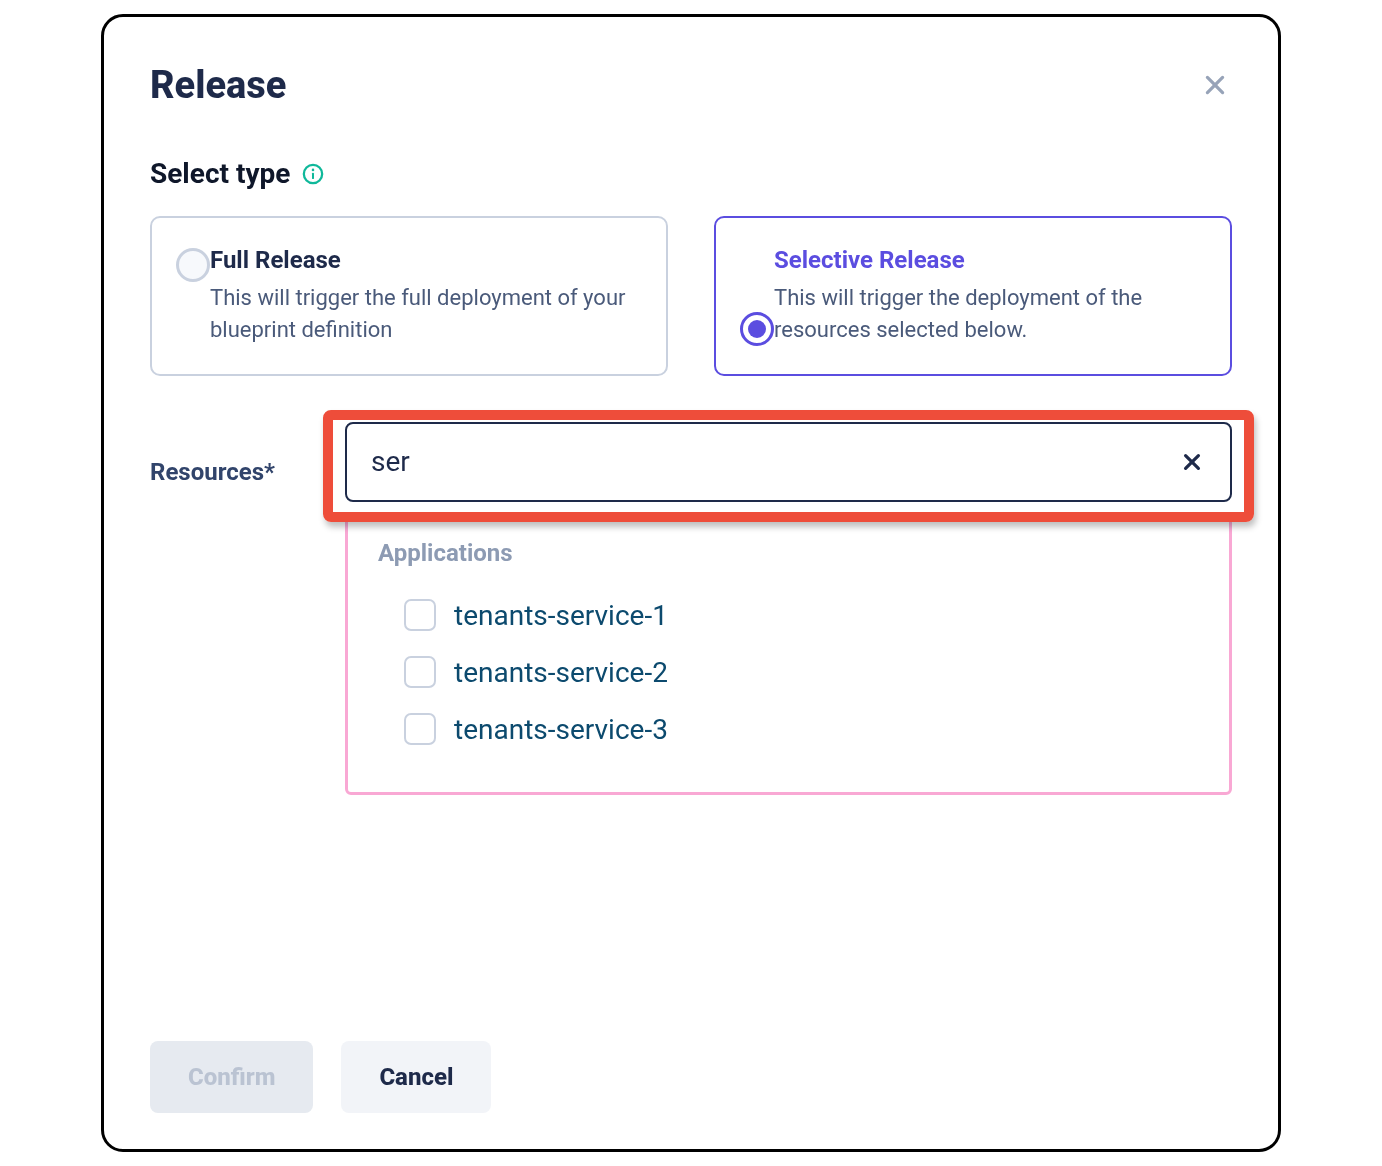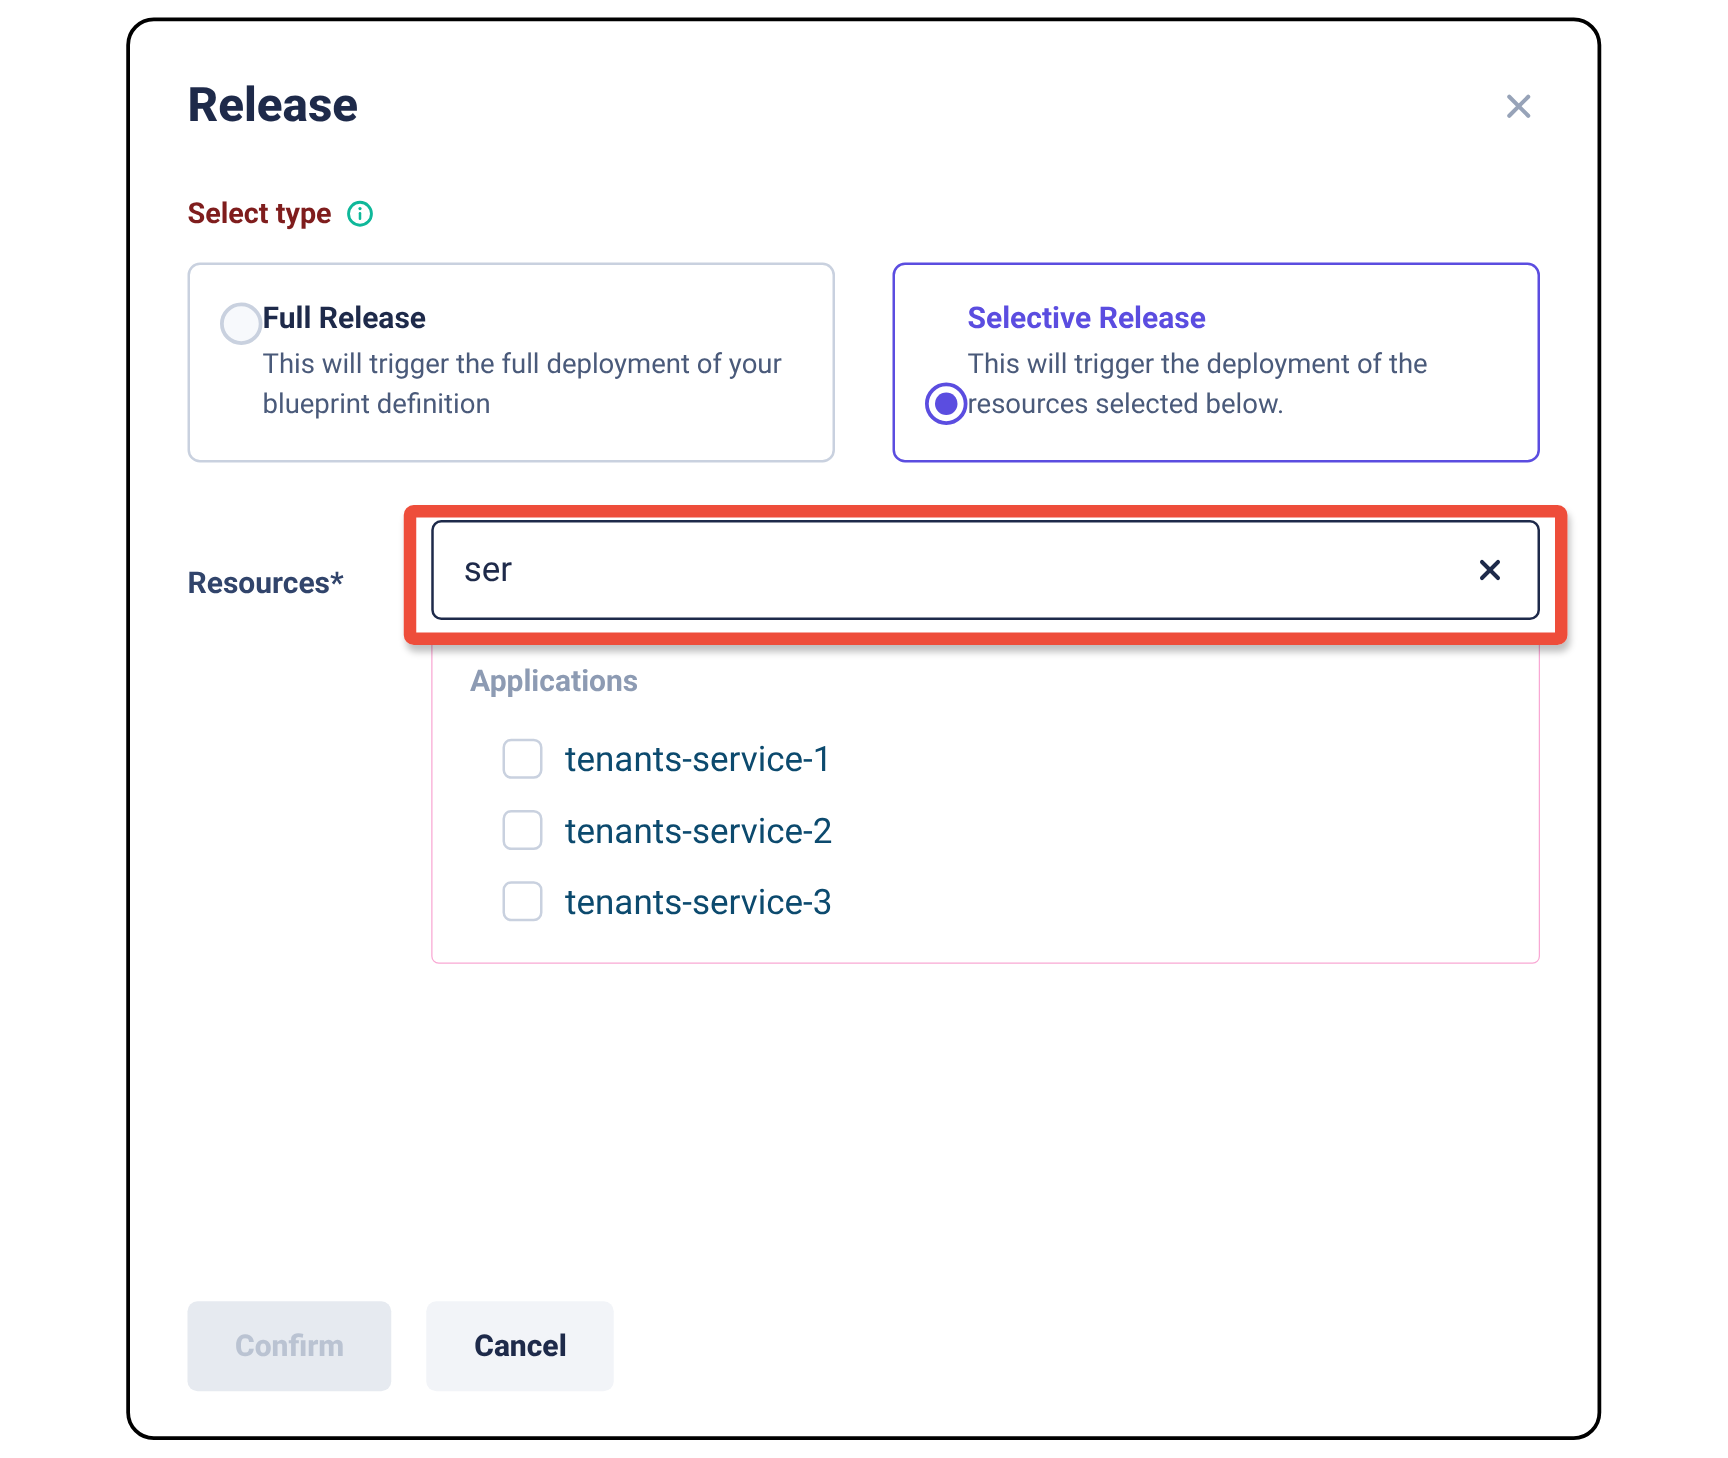--- a/index.html
+++ b/index.html
@@ -49,23 +49,23 @@
   }
   .close-btn svg { width: 26px; height: 26px; }
 
   .section-label-row {
     display: flex;
     align-items: center;
     gap: 12px;
     margin-bottom: 26px;
   }
   .section-label {
-    font-size: 23px;
+    font-size: 28px;
     font-weight: 700;
-    color: #7f1d1d;
+    color: #0f172a;
   }
   .info-icon {
     display: inline-flex;
     align-items: center;
     justify-content: center;
   }
 
   .type-options {
     display: flex;
     gap: 46px;
@@ -179,24 +179,24 @@
     cursor: pointer;
     color: #1e2a4a;
     display: flex;
     align-items: center;
     justify-content: center;
   }
   .clear-btn svg { width: 22px; height: 22px; }
 
   .dropdown {
     margin-top: 12px;
-    border: 1px solid #f9a8d4;
+    border: 3px solid #f9a8d4;
     border-radius: 6px;
     background: #fff;
-    padding: 22px 30px 20px 30px;
+    padding: 22px 30px 34px 30px;
   }
   .group-label {
     font-size: 24px;
     font-weight: 700;
     color: #8d9bb3;
     margin-bottom: 20px;
   }
   .option-item {
     display: flex;
     align-items: center;

